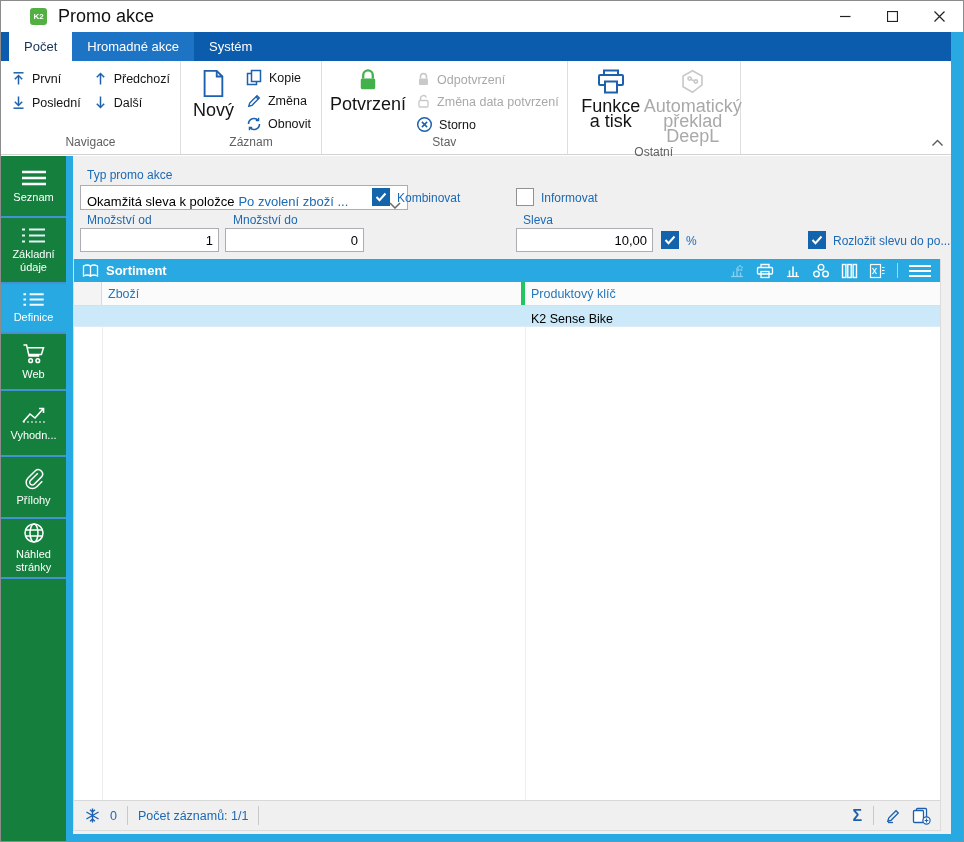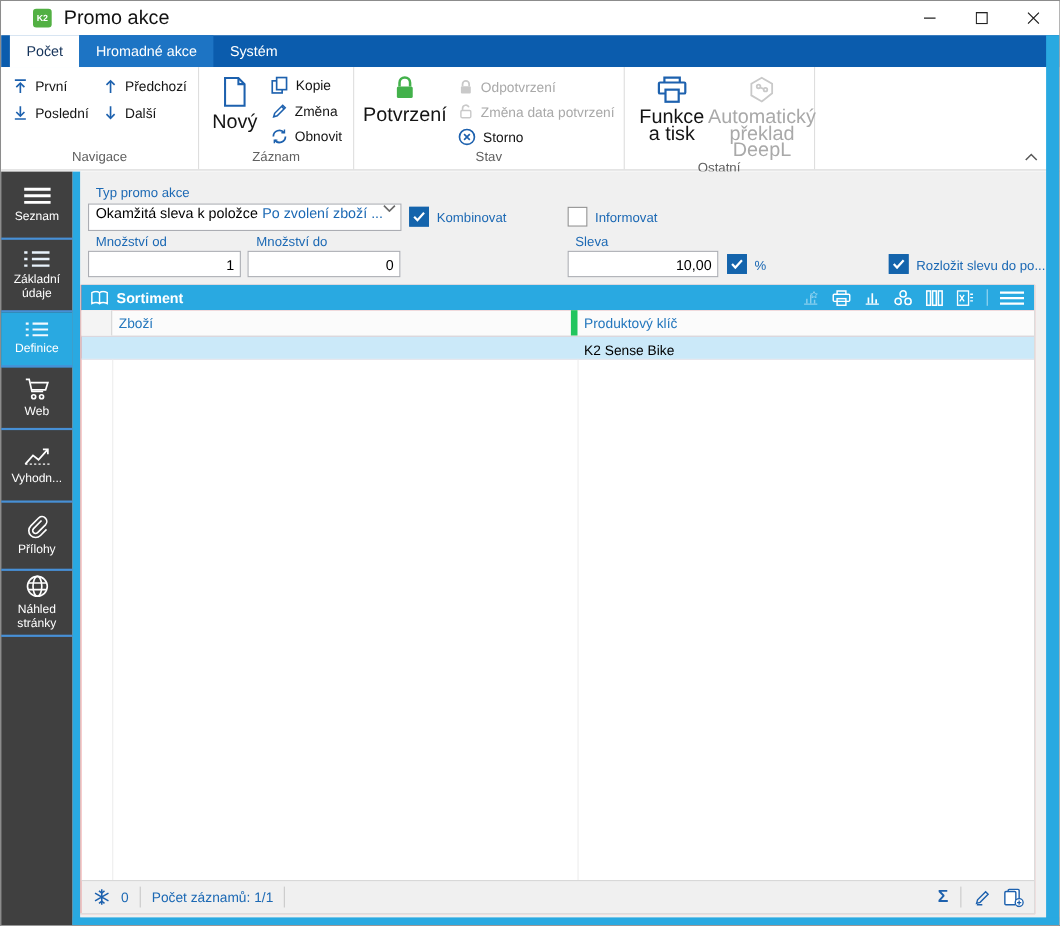--- a/index.html
+++ b/index.html
@@ -36,48 +36,48 @@
   .nav-col{display:flex;flex-direction:column;gap:9px}
   .g-zaznam .rgroup-body{padding:2px 10px 0 12px;gap:12px}
   .zaznam-col{display:flex;flex-direction:column;gap:7px;padding-top:6px}
   .g-stav .rgroup-body{padding:2px 8px 0 8px;gap:10px}
   .stav-col{display:flex;flex-direction:column;gap:7px;padding-top:9px}
   .g-ostatni .rgroup-body{padding:2px 6px 0 8px;gap:6px}
   .ribbon-collapse{position:absolute;right:16px;bottom:4px;padding:3px}
 
   
   .main{position:absolute;left:0;top:155px;right:0;bottom:0;background:#f0f0f0}
-  .sidebar{position:absolute;left:0;top:0;bottom:0;width:65px;background:#404040;display:flex;flex-direction:column}
+  .sidebar{position:absolute;left:0;top:0;bottom:0;width:65px;background:#15803d;display:flex;flex-direction:column}
   .sb-item{flex:0 0 auto;display:flex;flex-direction:column;align-items:center;justify-content:center;gap:4px;color:#fff;border-bottom:2px solid #4790d6;font-size:11px;line-height:13px;text-align:center;padding:2px}
   .sb-item--sel{background:#29a9e1}
   .accent-left{position:absolute;left:65px;top:0;bottom:0;width:7px;background:#29a9e1}
   .edge-right{position:absolute;top:31px;right:0;bottom:0;width:12px;background:#29a9e1}
   .edge-bottom{position:absolute;left:65px;right:0;bottom:0;height:7px;background:#29a9e1}
 
   
   .content{position:absolute;left:72px;top:0;width:878px;bottom:7px;background:#f0f0f0}
   .flabel{position:absolute;font-size:12px;color:#1c69b4;white-space:nowrap}
   .tin{position:absolute;height:24px;border:1px solid #abadb3;background:#fff;font:13px "Liberation Sans",sans-serif;text-align:right;padding:0 5px;color:#000;outline:none}
-  .combo{position:absolute;left:7px;top:29px;width:285px;height:25px;border:1px solid #abadb3;background:#fff;display:flex;align-items:flex-start;padding:0 6px;font-size:13px;white-space:nowrap;overflow:hidden}
+  .combo{position:absolute;left:7px;top:29px;width:328px;height:25px;border:1px solid #abadb3;background:#fff;display:flex;align-items:flex-end;padding:0 6px;font-size:13px;white-space:nowrap;overflow:hidden}
   .combo .c2{color:#1c69b4;margin-left:4px}
   .combo .chev{margin-left:auto;flex:0 0 auto}
   .cb{position:absolute;width:18px;height:18px;border:1px solid #919191;background:#fff}
   .cb--on{border-color:#1464ac;background:#1464ac;display:flex;align-items:center;justify-content:center}
 
   
   .panel{position:absolute;left:0;top:103px;width:868px;bottom:3px;display:flex;flex-direction:column;background:#ef4444;border:1px solid #dcdcdc;border-top:none}
   .panel-header{flex:0 0 23px;background:#29a9e1;display:flex;align-items:center;color:#fff}
   .panel-book{margin-left:8px}
   .panel-title{font-size:13px;font-weight:700;margin-left:7px}
   .ptb{display:flex;align-items:center;gap:11px;margin-left:auto;padding-right:9px}
   .ptb-sep{width:1px;height:15px;background:rgba(255,255,255,.55)}
   .dim{opacity:.45}
   .grid-head{flex:0 0 24px;display:flex;align-items:stretch;background:#fbfbfb;border-bottom:1px solid #ddd;color:#2477bd;font-size:12.5px}
   .gh-sel{flex:0 0 28px;border-right:1px solid #d8d8d8;background:#f4f4f4}
-  .gh-c1{flex:0 0 423px;display:flex;align-items:center;padding-left:6px;border-right:6px solid #22c55e}
+  .gh-c1{flex:0 0 423px;display:flex;align-items:center;padding-left:6px;border-right:4px solid #22c55e}
   .gh-c2{flex:1;display:flex;align-items:center;padding-left:6px}
   .grid-row--sel{flex:0 0 21px;display:flex;align-items:flex-end;background:#cbe9f9;border-bottom:1px solid #dcebf5;font-size:12.5px;color:#000}
   .gr-sel{flex:0 0 28px;border-right:1px solid #d8d8d8;outline:1px dotted #3a3a3a;outline-offset:-2px}
   .gr-c1{flex:0 0 423px;border-right:1px solid #dcebf5}
   .gr-c2{flex:1;display:flex;align-items:center;padding-left:6px}
   .grid-fill{flex:1;position:relative;background:#fff}
   .colline{position:absolute;top:0;bottom:0;width:1px;background:#ededed}
   .statusbar{flex:0 0 30px;background:#f0f0f0;border-top:1px solid #d8d8d8;display:flex;align-items:center;font-size:12.5px;color:#1c69b4}
   .sep-v{width:1px;height:19px;background:#c9c9c9;margin:0 10px}
   .sb-right{margin-left:auto;display:flex;align-items:center;gap:10px;padding-right:9px}

